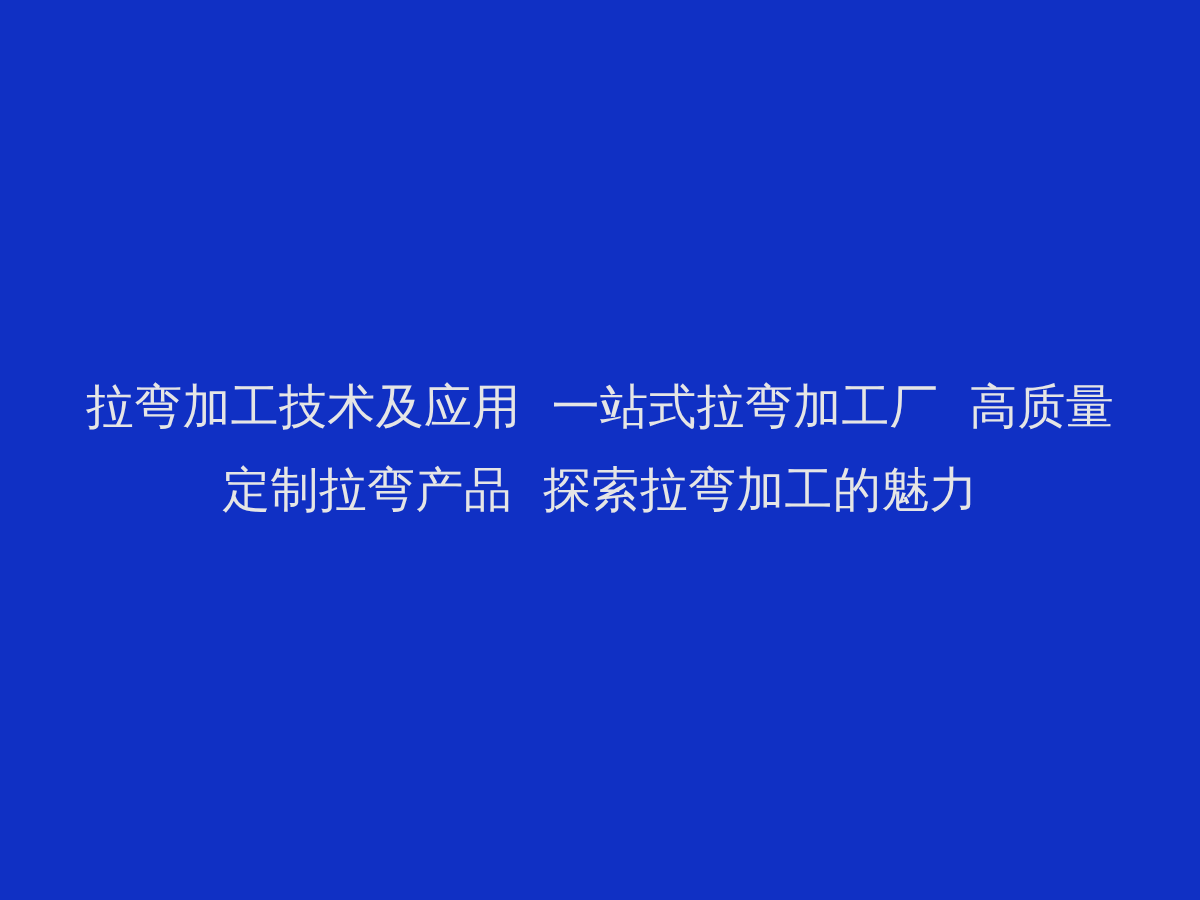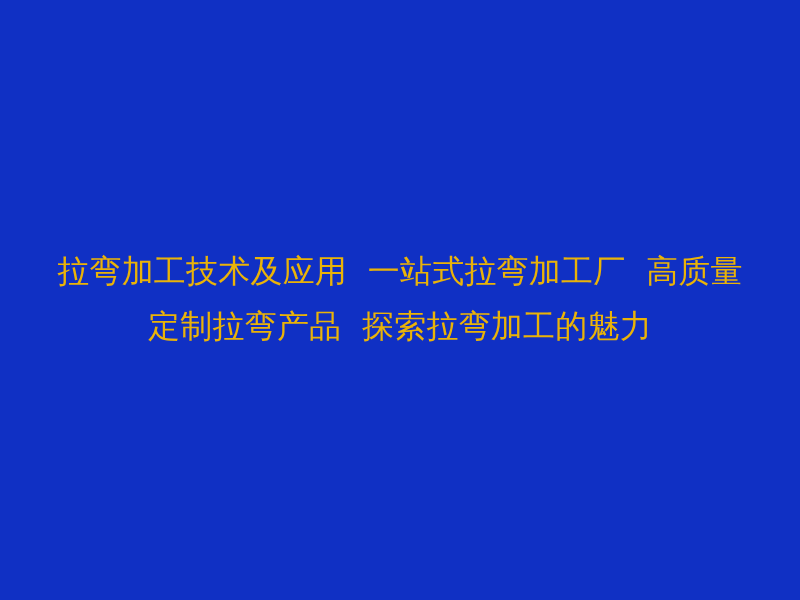--- a/index.html
+++ b/index.html
@@ -52,16 +52,16 @@
     white-space: pre;
   }
 </style>
 </head>
 <body>
 
 <div id="banner-root" style="background:#1030C4;">
 
   <div class="headline-block">
 
-    <h1 class="headline" style="color: #eab308;"><span>拉弯加工技术及应用</span><span class="phrase-gap">  </span><span>一站式拉弯加工厂</span><span class="phrase-gap">  </span><span>高质量定制拉弯产品</span><span class="phrase-gap">  </span><span>探索拉弯加工的魅力</span></h1>
+    <h1 class="headline" style="color: #e5e5e5;"><span>拉弯加工技术及应用</span><span class="phrase-gap">  </span><span>一站式拉弯加工厂</span><span class="phrase-gap">  </span><span>高质量定制拉弯产品</span><span class="phrase-gap">  </span><span>探索拉弯加工的魅力</span></h1>
 
   </div>
 </div>
 
 </body></html>

